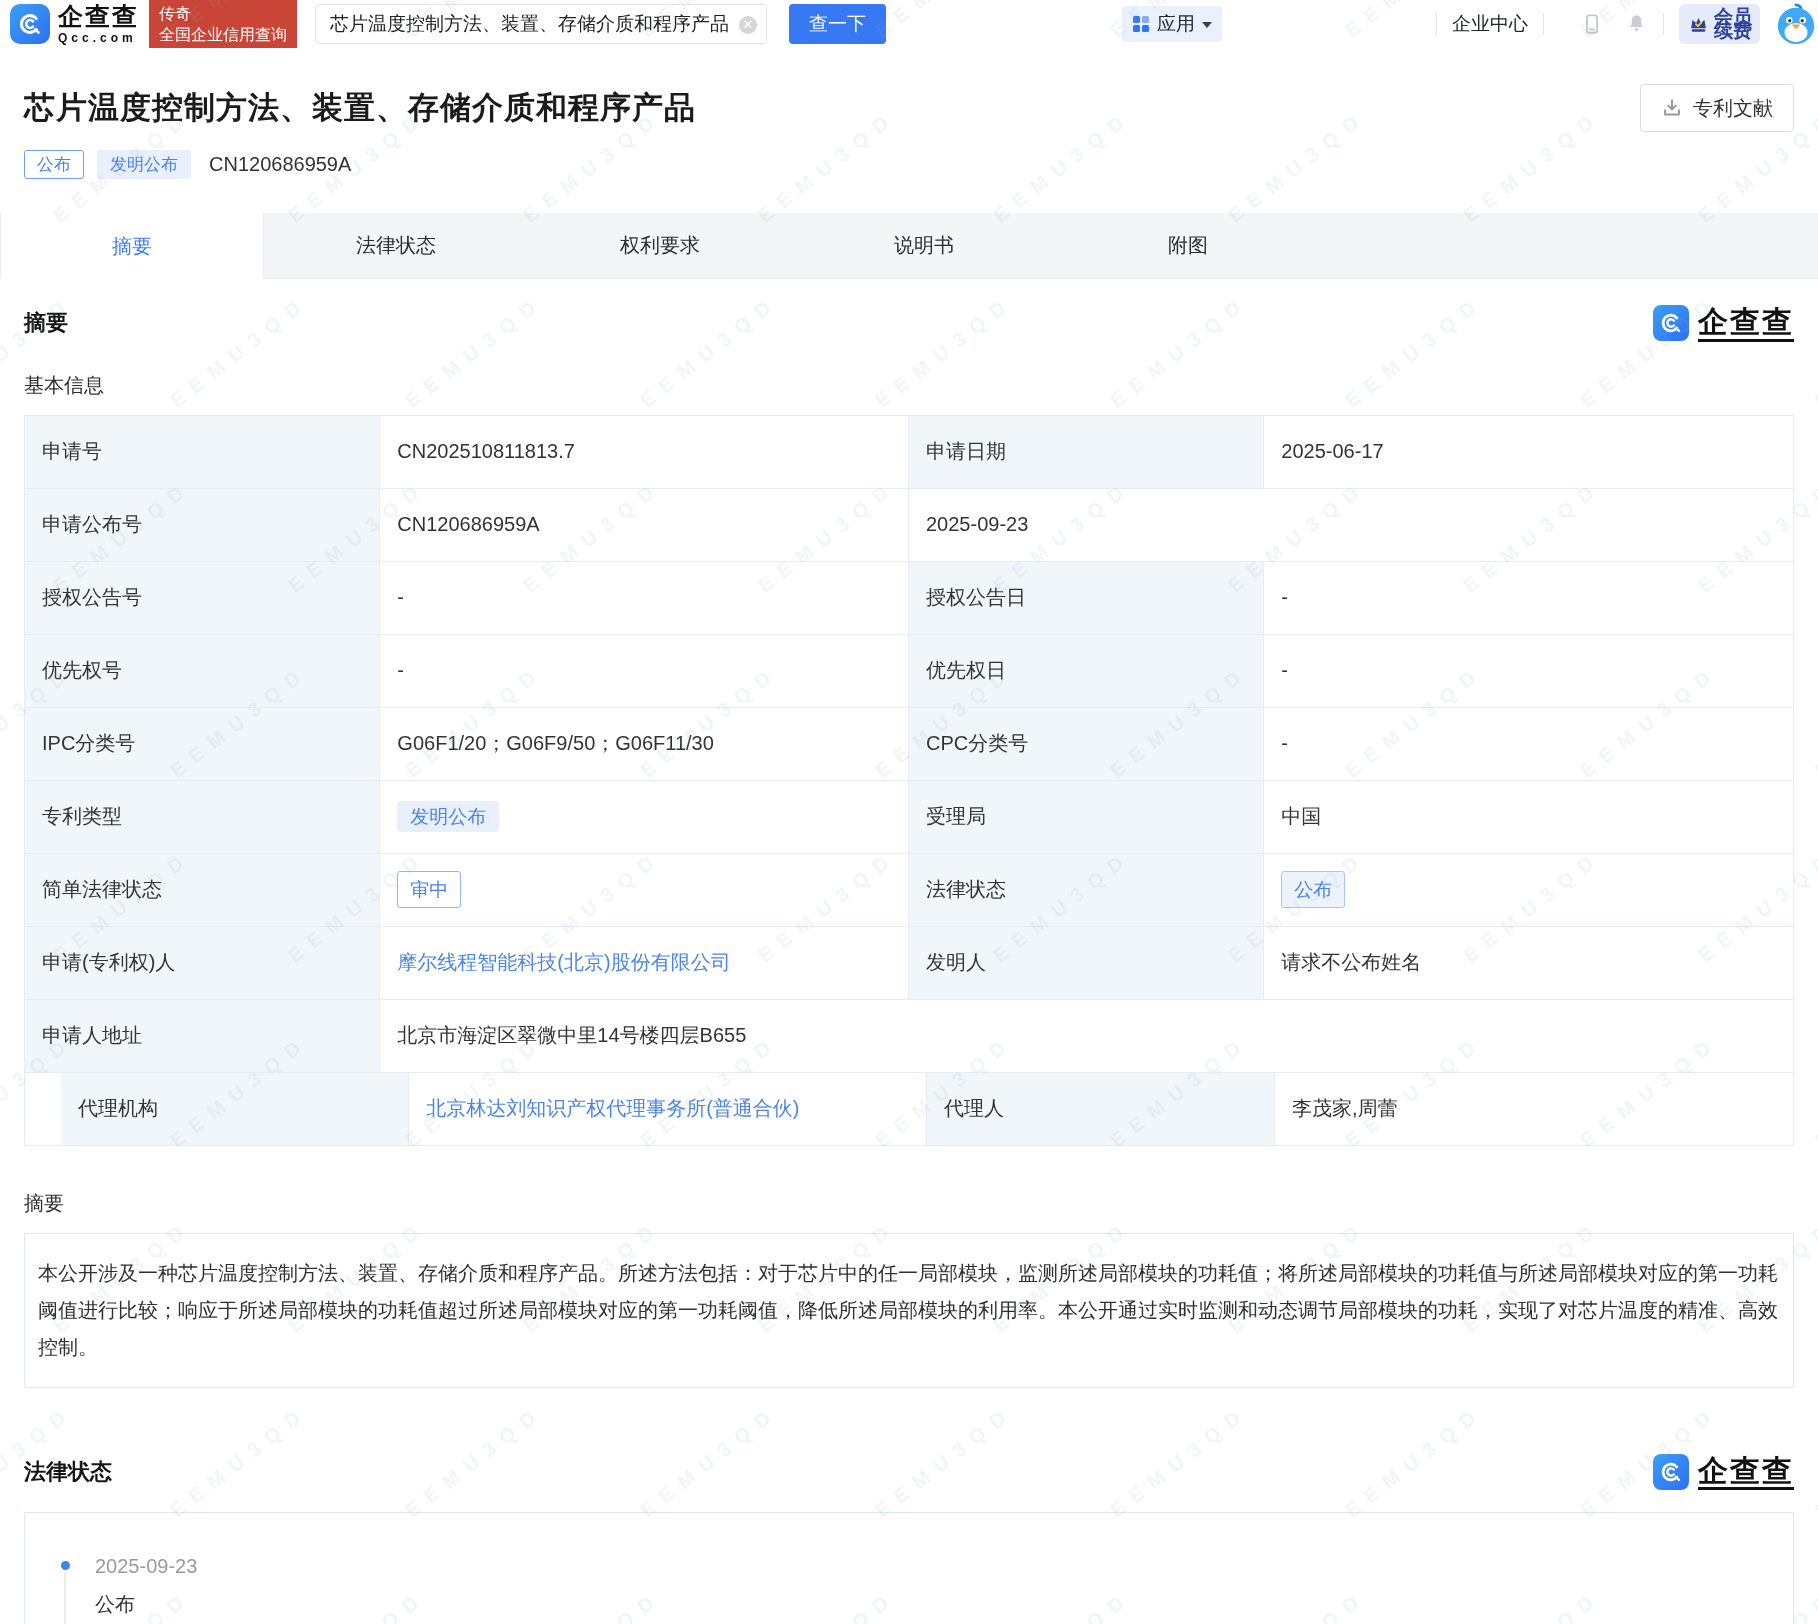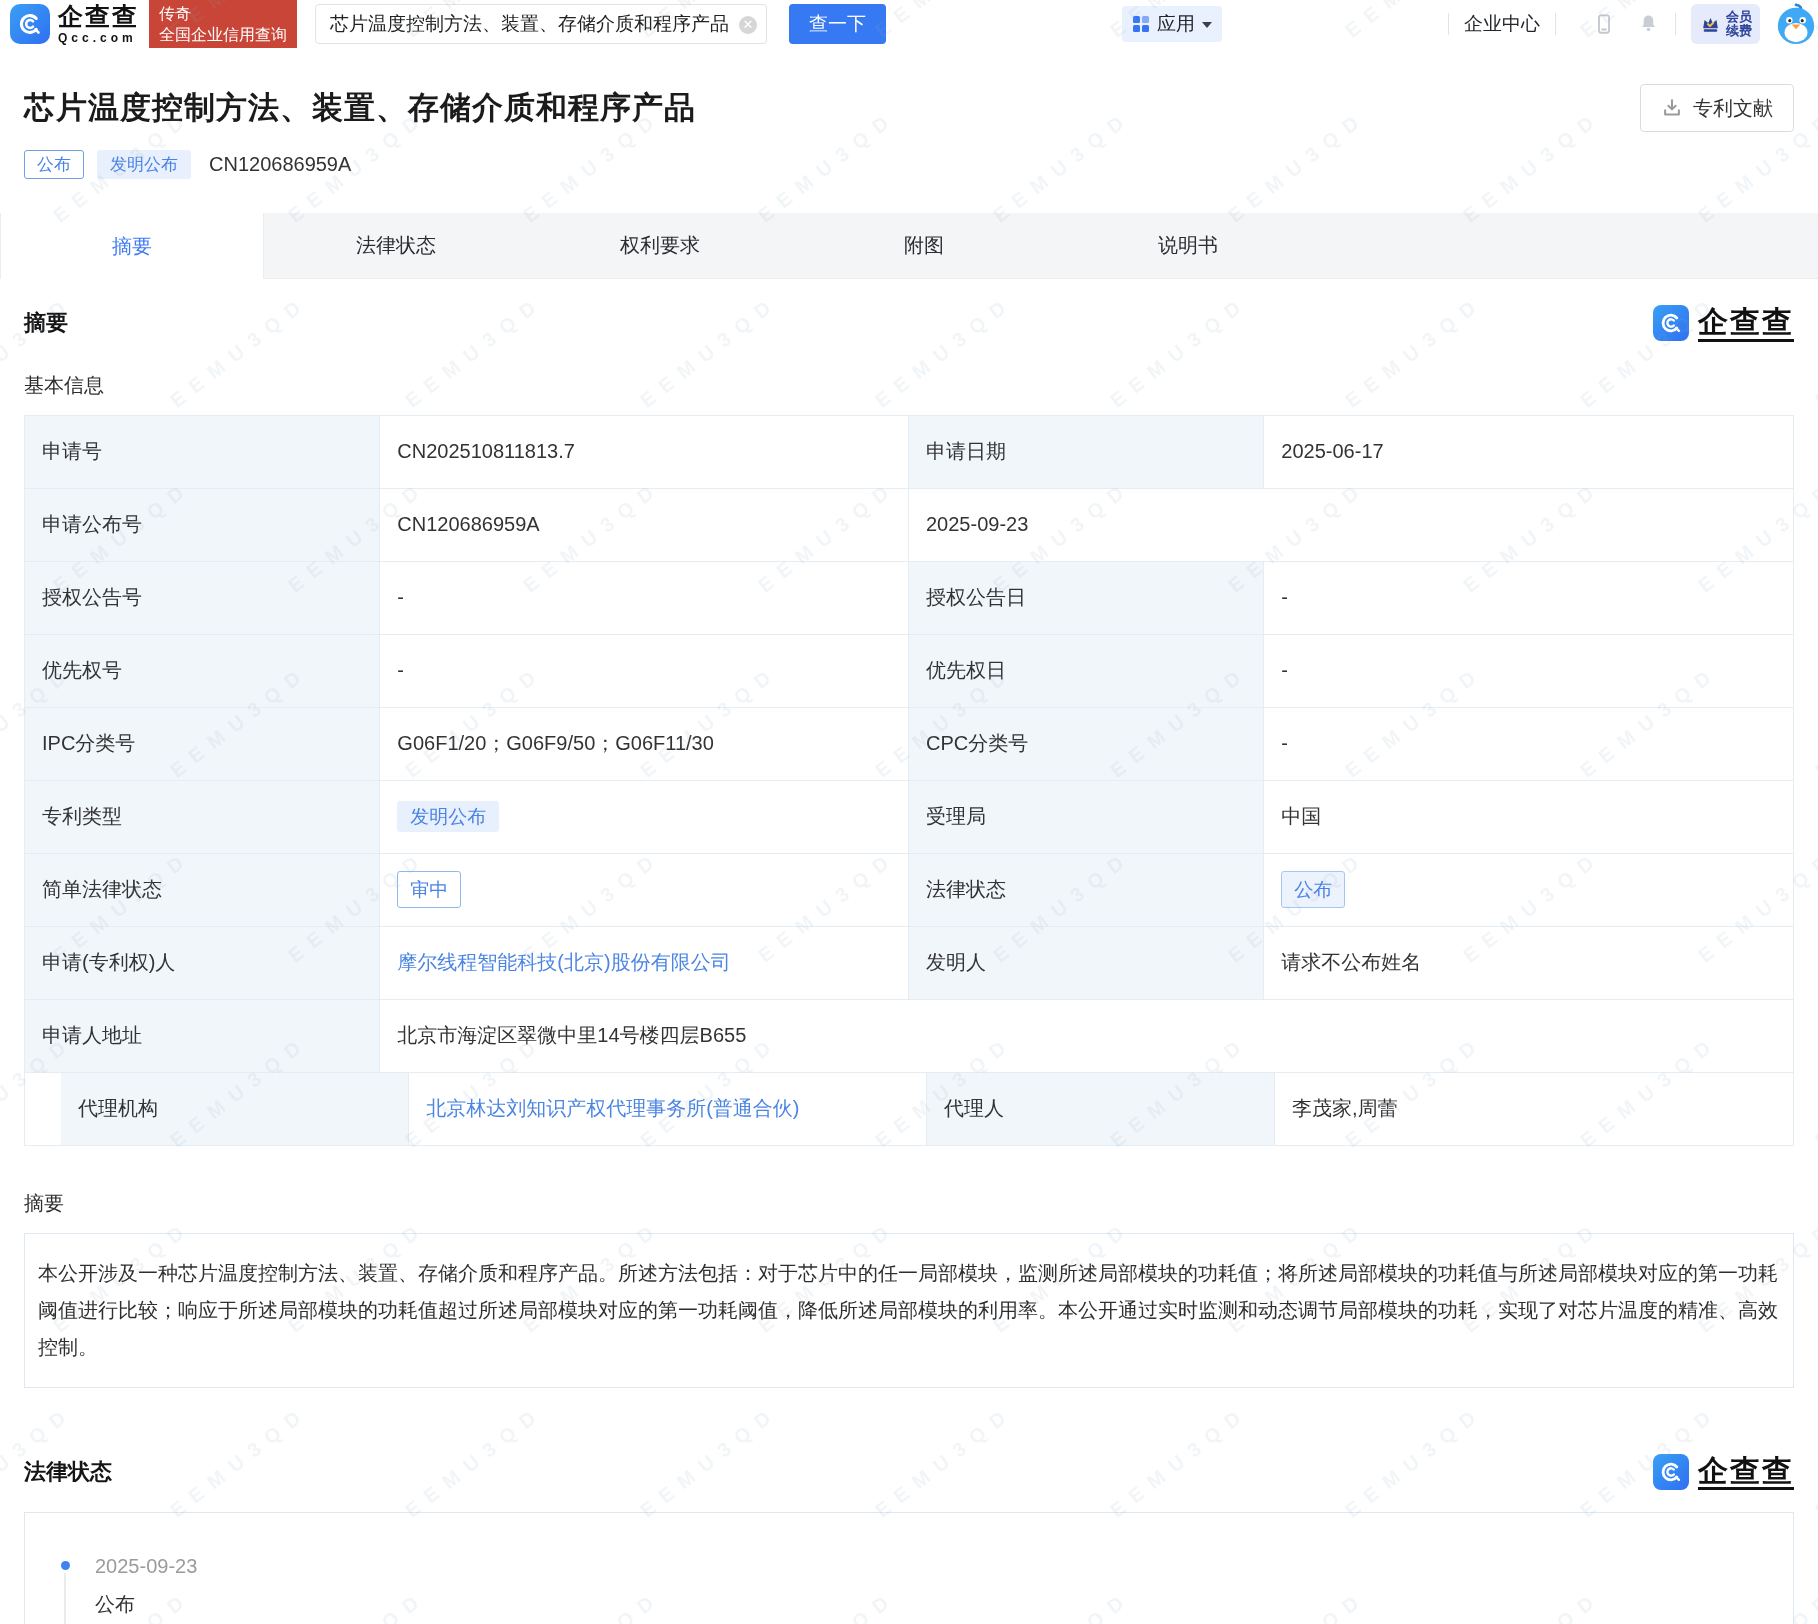--- a/index.html
+++ b/index.html
@@ -36,21 +36,21 @@
     display:flex; align-items:center; gap:7px; padding:0 10px; font-size:19px; color:#23262c; cursor:pointer; }
   .caret { width:0; height:0; border-left:5px solid transparent; border-right:5px solid transparent;
     border-top:6px solid #3c3f45; margin-top:2px; }
   .nav-right { margin-left:auto; display:flex; align-items:center; }
   .v-divider { width:1px; height:22px; background:#e3e3e3; margin:0 15px; }
   .nav-link { font-size:19px; color:#23262c; cursor:pointer; white-space:nowrap; }
   .icon-btn { margin-left:22px; cursor:pointer; display:flex; align-items:center; }
   .icon-btn:first-of-type { margin-left:0; }
   .vip-badge { background:#e5ebfb; border-radius:6px; height:40px; display:flex; align-items:center;
     gap:4px; padding:0 8px; cursor:pointer; }
-  .vip-badge .vtxt { font-size:13px; font-weight:700; color:#2e4399; line-height:14px; }
+  .vip-badge .vtxt { font-size:19px; font-weight:700; color:#2e4399; line-height:14px; }
   .mascot { margin-left:14px; width:44px; height:46px; cursor:pointer; flex:0 0 auto; }
   
   .content { padding:0 24px; position:relative; z-index:1; }
   .title-row { display:flex; justify-content:space-between; align-items:center; margin-top:36px; }
   h1 { margin:0; font-size:31px; font-weight:700; color:#1b1b1b; letter-spacing:1px; }
   .doc-btn { border:1px solid #dcdcdc; background:#fff; border-radius:4px; height:48px; padding:0 20px;
     font-size:20px; color:#333; display:flex; align-items:center; gap:10px; cursor:pointer; font-family:inherit; }
   .tag-row { display:flex; align-items:center; margin-top:18px; gap:13px; }
   .tag { border-radius:3px; font-size:17px; line-height:1; }
   .tag.outline { border:1px solid #6e9fe8; color:#4a82e6; background:#fff; padding:5px 12px; }
@@ -285,22 +285,22 @@
     <span class="tag outline">公布</span>
     <span class="tag filled">发明公布</span>
     <span class="patent-no">CN120686959A</span>
   </div>
 </div>
 
 <div class="tabbar" id="tabbar">
     <div class="tab active">摘要</div>
     <div class="tab">法律状态</div>
     <div class="tab">权利要求</div>
+    <div class="tab">说明书</div>
     <div class="tab">附图</div>
-    <div class="tab">说明书</div>
   </div>
 
 <div class="content">
   <div class="sec-head">
     <h2>摘要</h2>
     <div class="brand">
       <span class="bicon">
         <svg width="26" height="26" viewBox="0 0 24 24">
           <path d="M17.4 7.4 A7.2 7.2 0 1 0 17.4 16.6" fill="none" stroke="#fff" stroke-width="2.6" stroke-linecap="round"></path>
           <path d="M14.6 9.7 A3.4 3.4 0 1 0 14.6 14.3" fill="none" stroke="#fff" stroke-width="2.2" stroke-linecap="round"></path>

